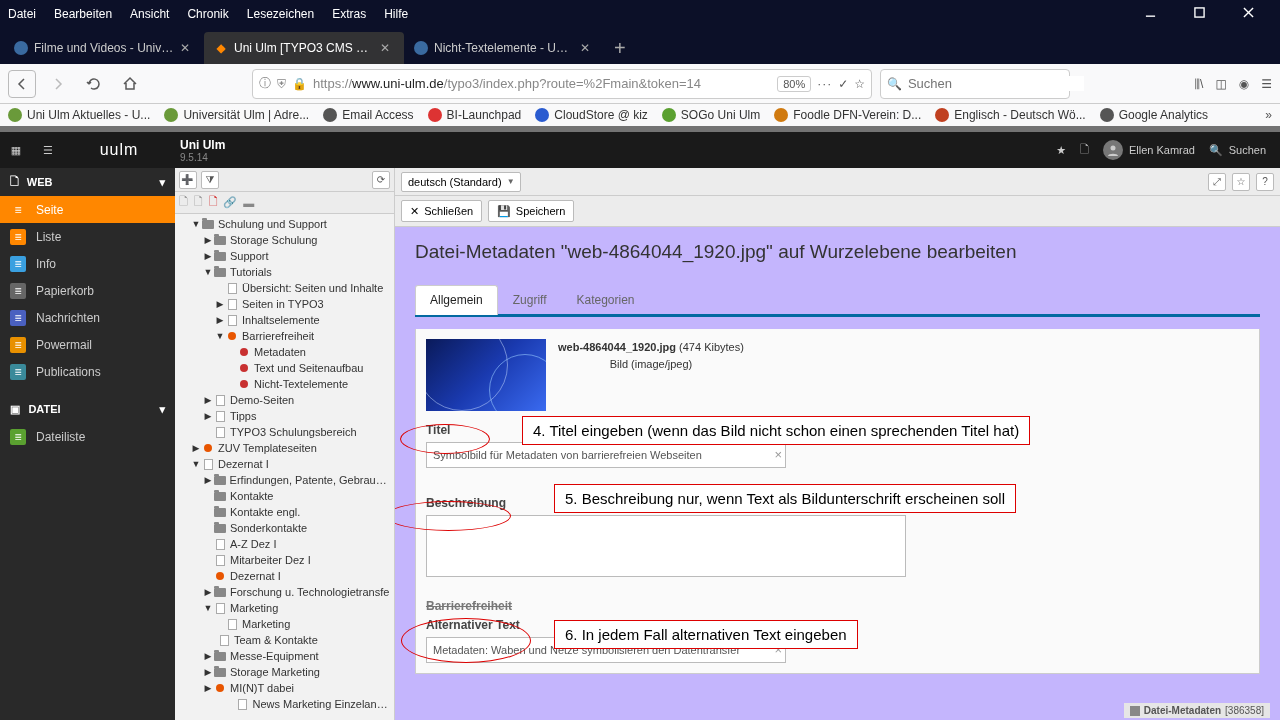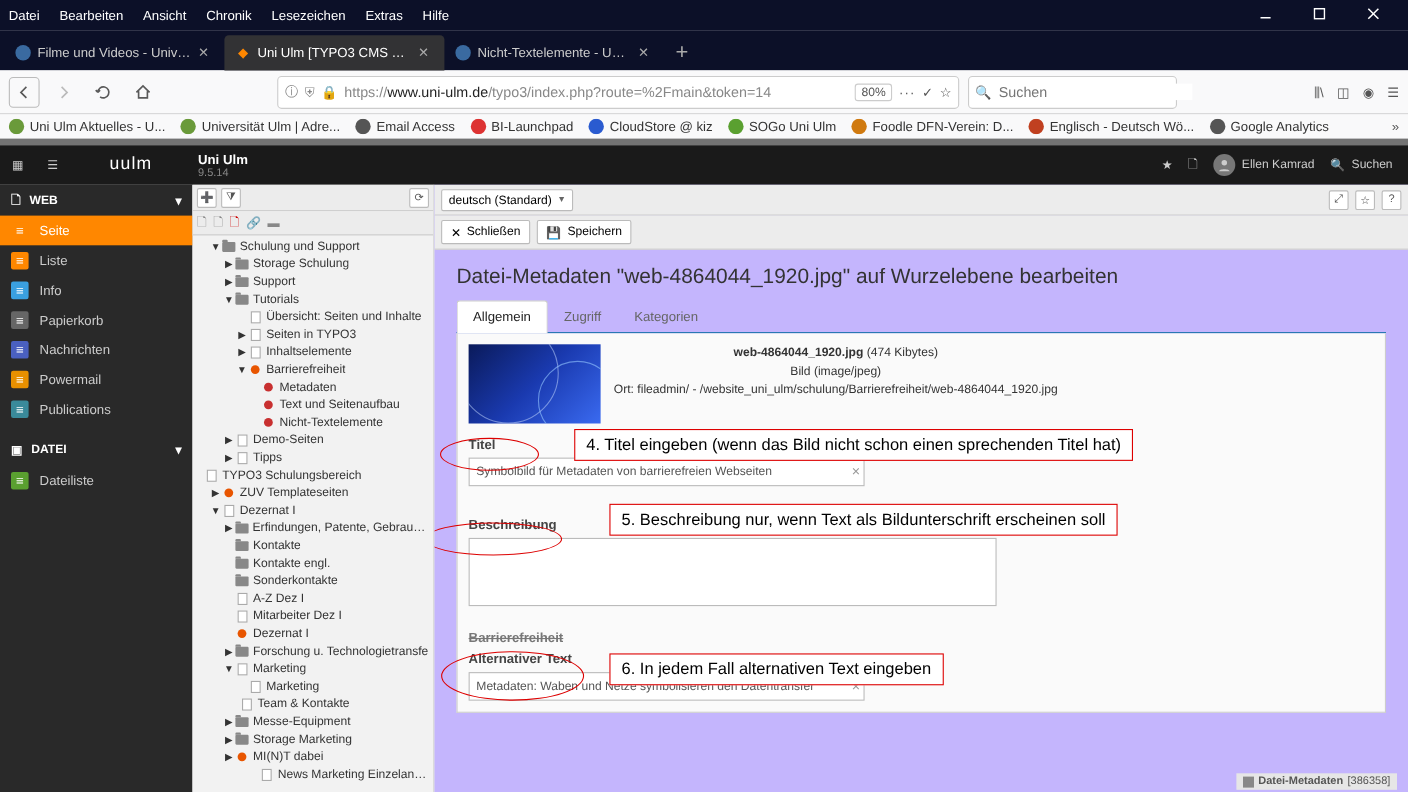--- a/index.html
+++ b/index.html
@@ -77,21 +77,21 @@
 
 
 .t3-content { flex: 1; background: #c4b5fd; overflow-y: auto; position: relative; }
 .t3-doc-toolbar { height: 28px; border-bottom: 1px solid #ccc; display: flex; align-items: center; padding: 0 6px; gap: 6px; background: #ececec; }
 .t3-doc-toolbar .right { margin-left: auto; display: flex; gap: 6px; }
 .langsel { height: 20px; border: 1px solid #bbb; background: #fff; font-size: 11px; padding: 0 18px 0 6px; border-radius: 2px; display: flex; align-items: center; position: relative; }
 .langsel::after { content: '▼'; position: absolute; right: 5px; font-size: 8px; color: #666; }
 .pill { display: inline-flex; align-items: center; gap: 5px; height: 22px; padding: 0 8px; border: 1px solid #bbb; background: #fff; border-radius: 2px; font-size: 11px; }
 
 .t3-h1 { font-size: 19px; font-weight: normal; padding: 14px 20px 10px; color: #333; }
-.t3-tabs { display: flex; border-bottom: 1px solid #0369a1; margin: 0 20px; }
+.t3-tabs { display: flex; border-bottom: 3px solid #0369a1; margin: 12px 20px; }
 .t3-tab { padding: 7px 14px; font-size: 12px; color: #666; border: 1px solid transparent; border-bottom: none; cursor: pointer; }
 .t3-tab.active { border-color: #ccc; background: #fff; border-radius: 3px 3px 0 0; margin-bottom: -1px; color: #222; }
 .t3-panel { margin: 0 20px; border: 1px solid #ccc; border-top: none; padding: 10px; background: #fafafa; }
 
 .file-block { display: flex; gap: 12px; margin-bottom: 12px; }
 .thumb { width: 120px; height: 72px; background: linear-gradient(135deg, #0a1a5a, #1a3ab0, #3a6af0); position: relative; overflow: hidden; }
 .thumb::before, .thumb::after { content: ''; position: absolute; border: 1px solid rgba(200,220,255,0.5); border-radius: 50%; }
 .thumb::before { width: 90px; height: 90px; top: -20px; left: -10px; }
 .thumb::after { width: 70px; height: 70px; bottom: -15px; right: -15px; border-color: rgba(150,200,255,0.6); }
 .file-meta { font-size: 11px; color: #333; line-height: 1.5; text-align: center; }
@@ -420,21 +420,21 @@
           </span>
           <span class="tlabel">Demo-Seiten</span>
         </div>
         <div class="tnode" style="padding-left: 28px;">
           <span class="tcaret">▶</span>
           <span class="ticon">
             <span class="page-icon"></span>
           </span>
           <span class="tlabel">Tipps</span>
         </div>
-        <div class="tnode" style="">
+        <div class="tnode" style="padding-left: 28px;">
           <span class="tcaret"></span>
           <span class="ticon">
             <span class="page-icon"></span>
           </span>
           <span class="tlabel">TYPO3 Schulungsbereich</span>
         </div>
         <div class="tnode" style="padding-left: 16px;">
           <span class="tcaret">▶</span>
           <span class="ticon">
             <span class="dot-orange"></span>
@@ -577,21 +577,20 @@
       <div class="t3-tab">Zugriff</div>
       <div class="t3-tab">Kategorien</div>
     </div>
 
     <div class="t3-panel" style="position:relative">
       <div class="file-block">
         <div class="thumb"></div>
         <div class="file-meta">
           <div><strong>web-4864044_1920.jpg</strong> <span>(474 Kibytes)</span></div>
           <div>Bild (image/jpeg)</div>
-          <div>Ort: fileadmin/ - /website_uni_ulm/schulung/Barrierefreiheit/web-4864044_1920.jpg</div>
         </div>
       </div>
 
       <div class="field-label">Titel</div>
       <div class="input-wrap">
         <input class="t3-input" value="Symbolbild für Metadaten von barrierefreien Webseiten" style="">
         <span class="clear-x">×</span>
       </div>
 
       <div class="field-label" style="margin-top:28px">Beschreibung</div>

